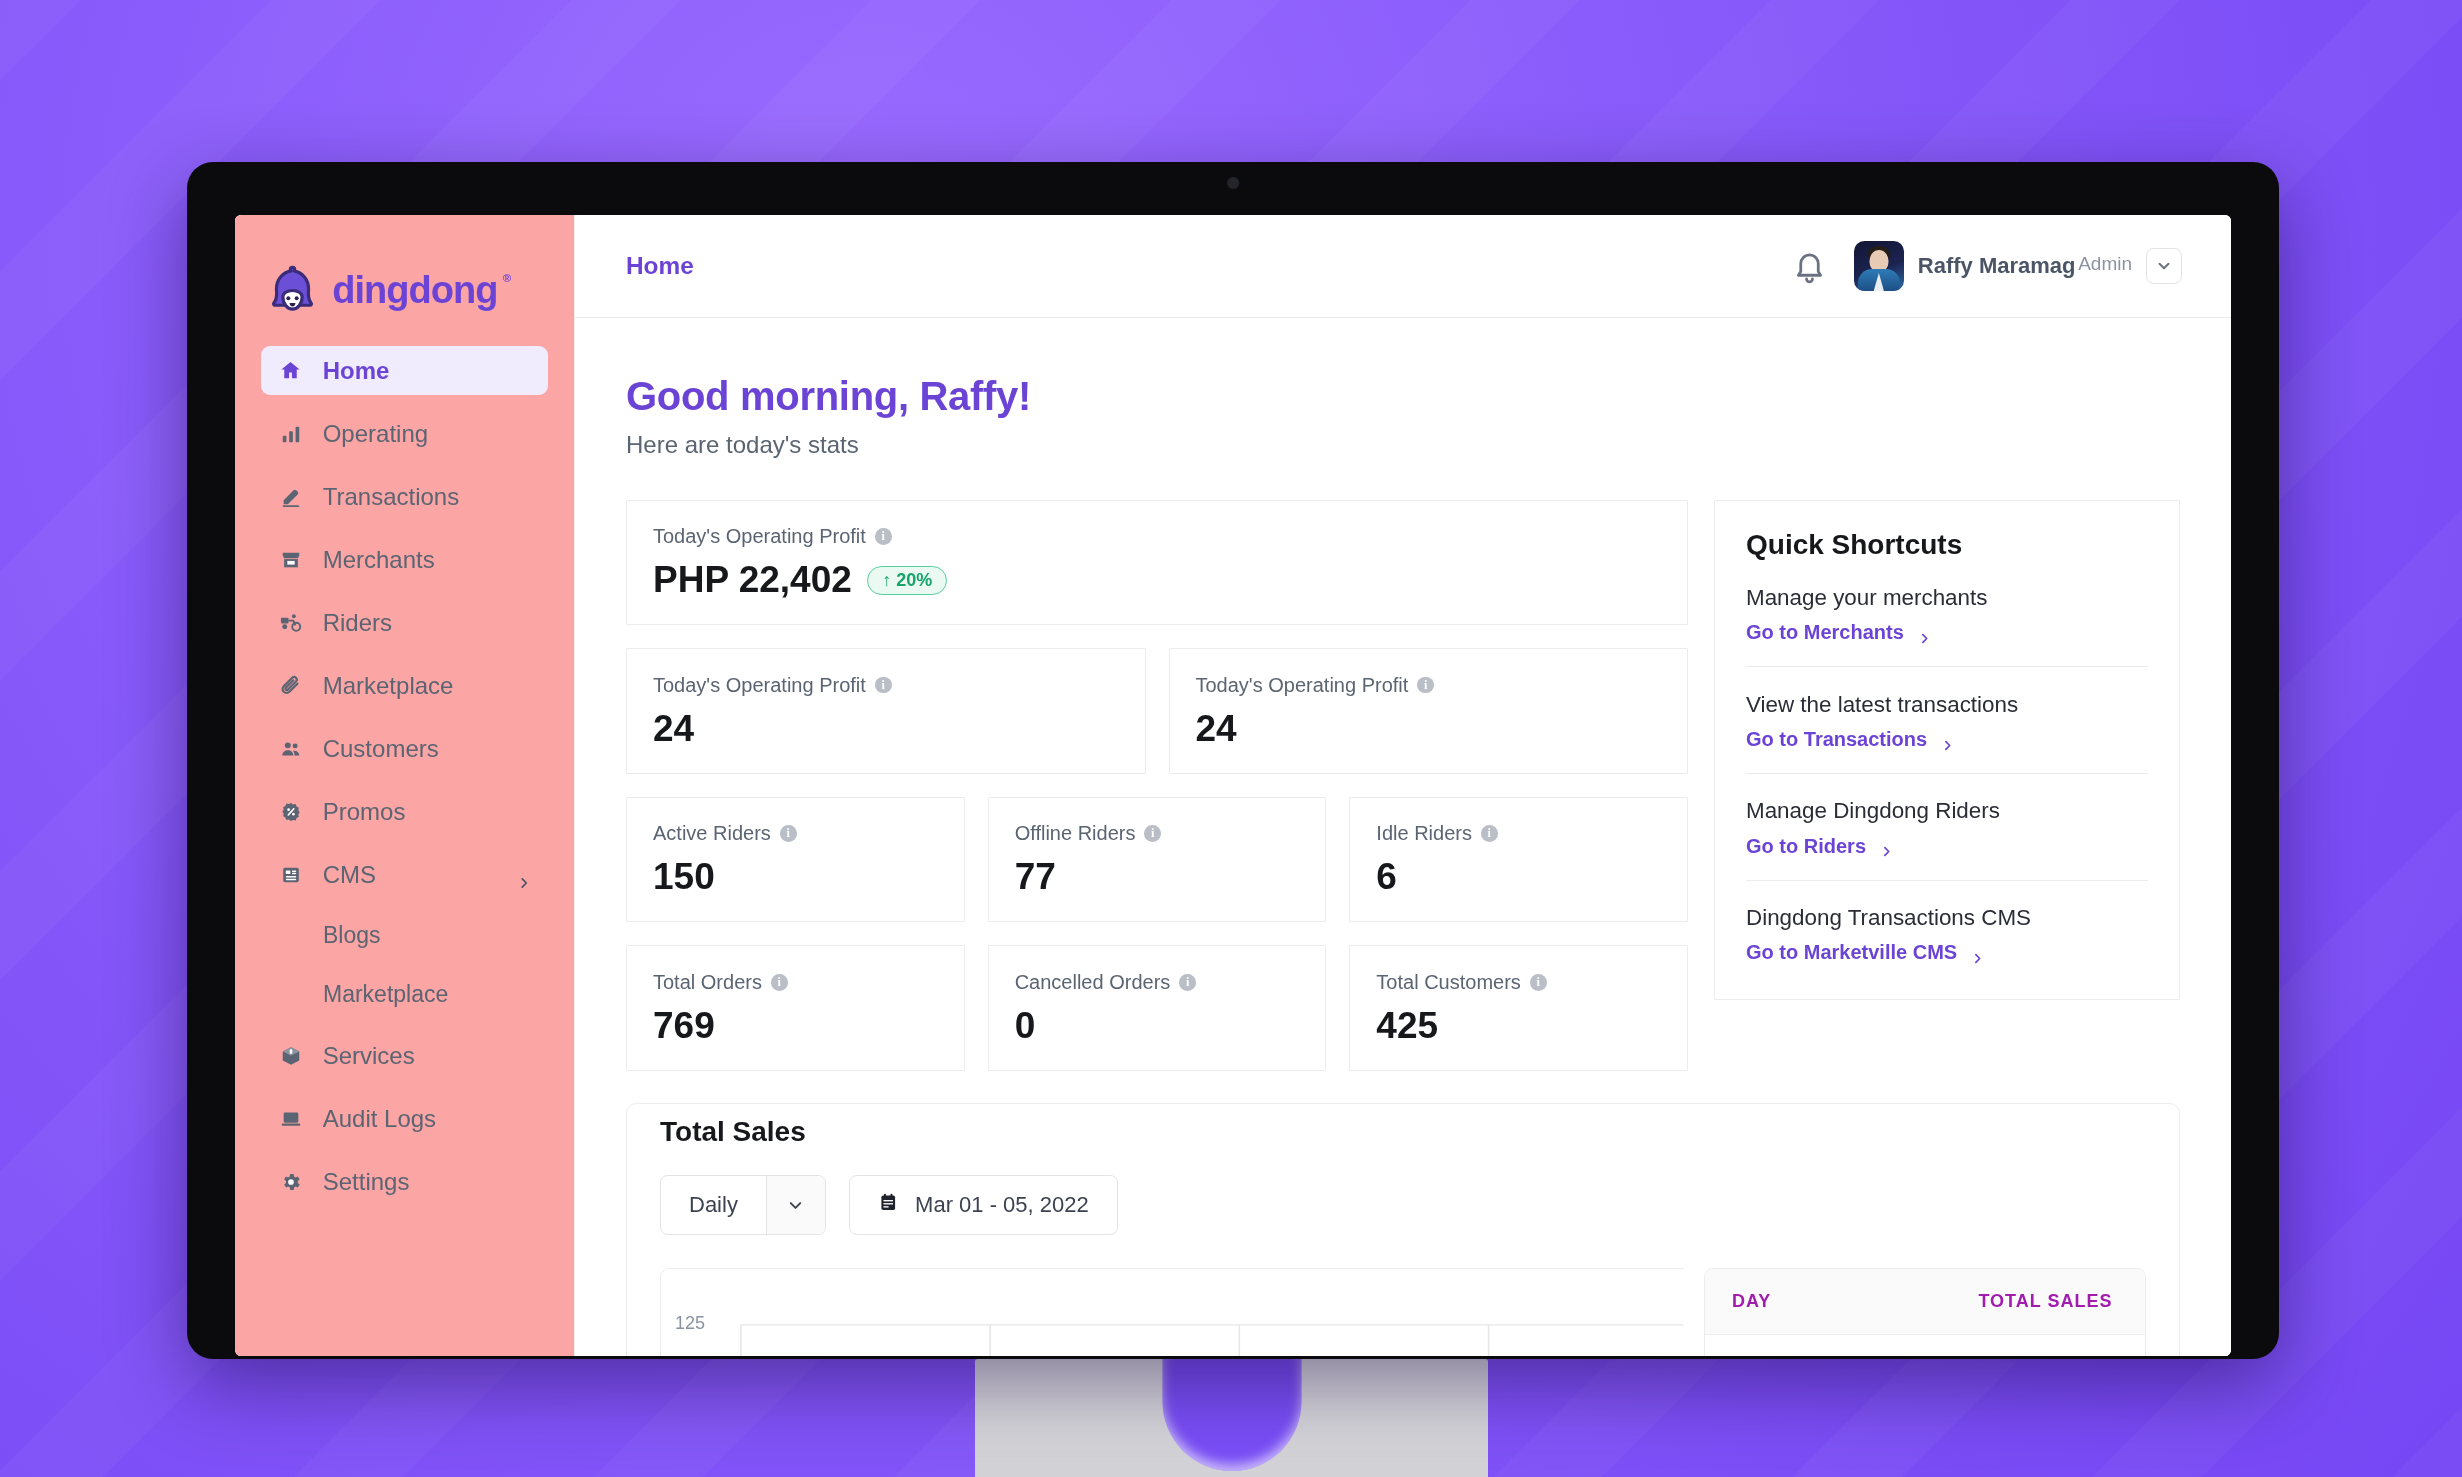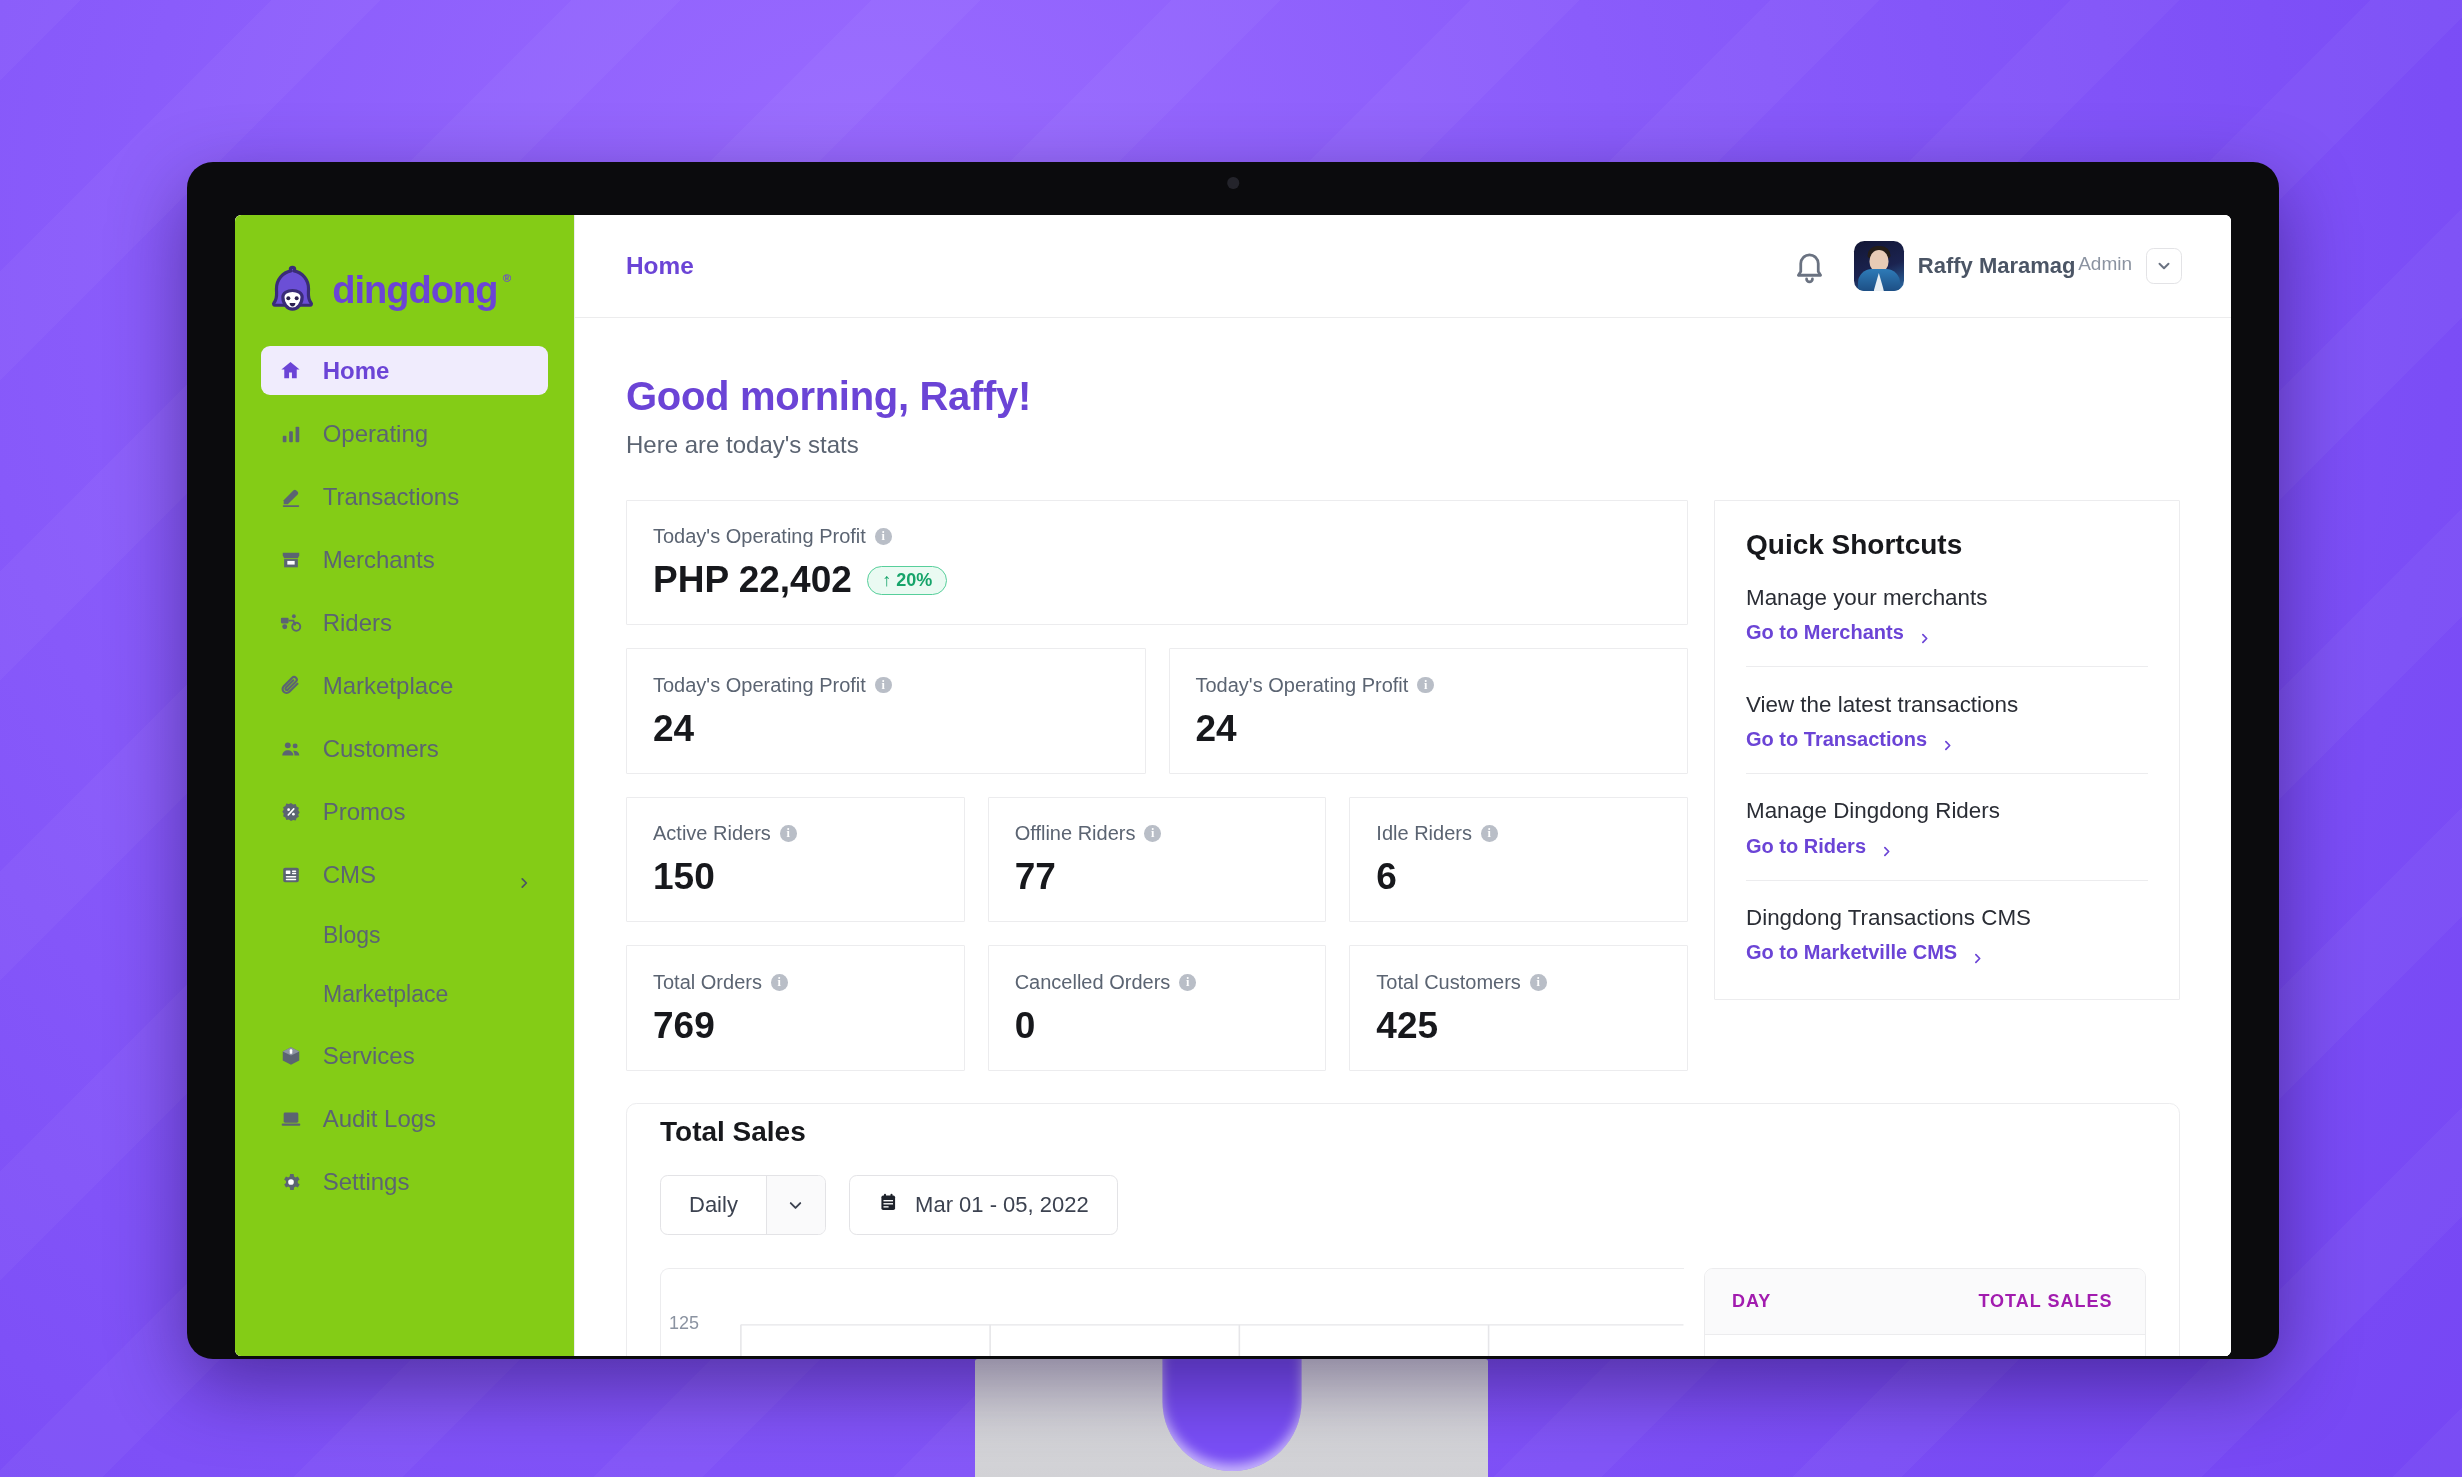--- a/index.html
+++ b/index.html
@@ -128,21 +128,21 @@
     background:#7a4ff7;
     box-shadow:inset 0 -6.4px 11.5px rgba(255,255,255,.6);
   }
 
   
   #app { position:absolute; inset:0; display:flex; background:#fff; }
 
   
   #sidebar {
     width:340px; flex:0 0 340px;
-    background:#84cc16;
+    background:#fca5a5;
     border-right:1.3px solid #ececed;
     padding:0 0 0 0;
   }
   #logo-row {
     display:flex; align-items:center; gap:10.3px;
     padding:37px 0 0 28px;
     height:113px;
   }
   #logo-mark { width:59px; height:59px; flex:0 0 59px; }
   #logo-word { font-size:38px; font-weight:700; color:#6b44d6; letter-spacing:-1px; position:relative; }
@@ -661,21 +661,21 @@
 
             <div id="sales-body">
               <div id="chart-wrap">
                 <svg id="chart-svg" viewBox="0 0 1280 260" preserveAspectRatio="none">
                   <line x1="100" y1="88" x2="1280" y2="88" stroke="#e6e6e9" stroke-width="2"></line>
                   <line x1="100" y1="88" x2="100" y2="260" stroke="#e6e6e9" stroke-width="2"></line>
                   <line x1="412" y1="88" x2="412" y2="260" stroke="#e6e6e9" stroke-width="2"></line>
                   <line x1="724" y1="88" x2="724" y2="260" stroke="#e6e6e9" stroke-width="2"></line>
                   <line x1="1036" y1="88" x2="1036" y2="260" stroke="#e6e6e9" stroke-width="2"></line>
                 </svg>
-                <span style="position:absolute;left:8px;top:44px;font-size:18px;color:#8b93a1;">125</span>
+                <span style="position:absolute;left:14px;top:44px;font-size:18px;color:#8b93a1;">125</span>
               </div>
 
               <div id="table-wrap">
                 <div id="table-head">
                   <div class="col-day">DAY</div>
                   <div class="col-sales">TOTAL SALES</div>
                 </div>
                 <div class="table-row">
                   <div class="col-day">March 10, 2022</div>
                   <div class="col-sales">PHP 1,200</div>

